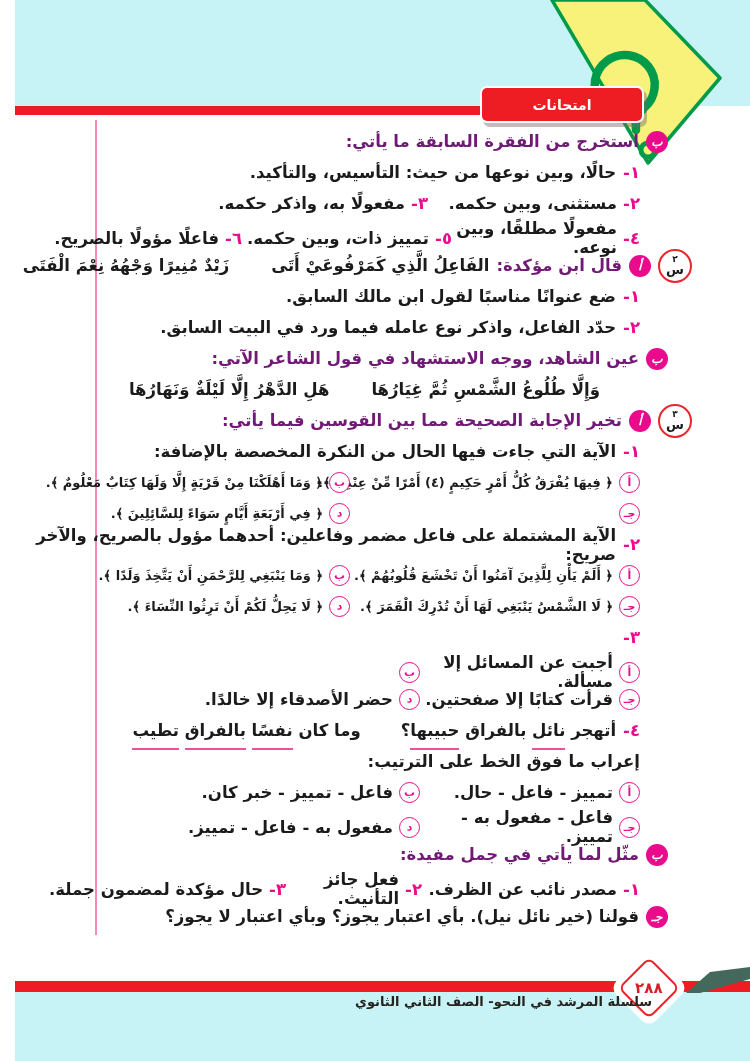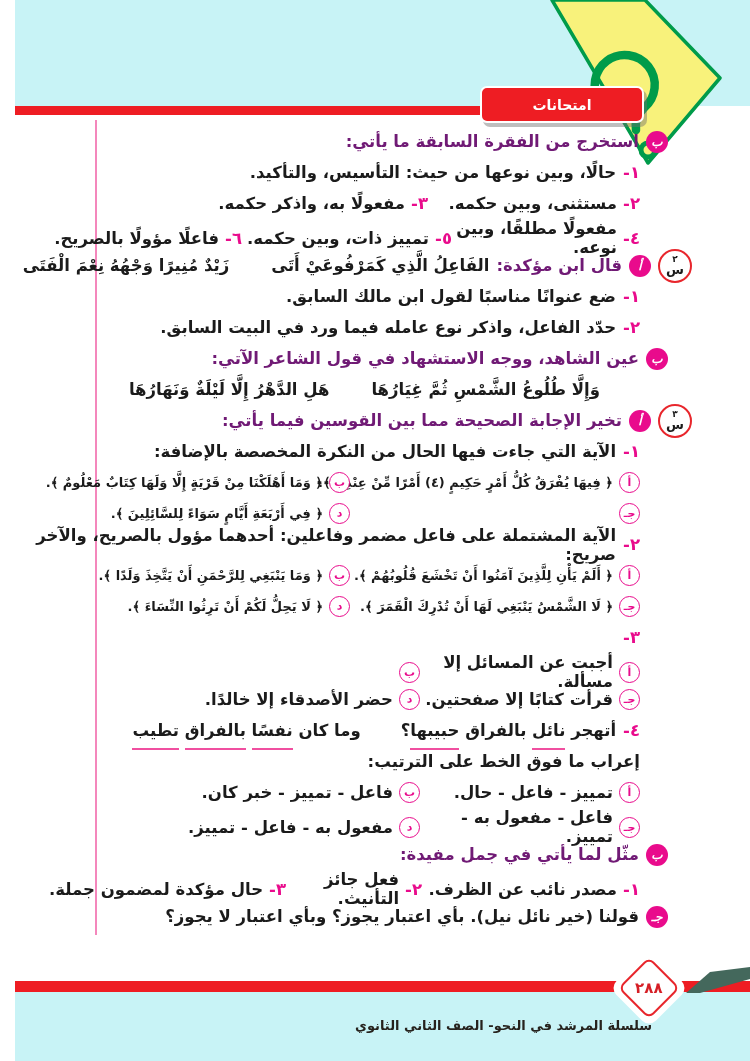--- a/index.html
+++ b/index.html
@@ -15,21 +15,21 @@
   .pink-vline{position:absolute;left:95px;top:120px;width:2px;height:815px;background:#F487BC;}
   .red-band-bottom{position:absolute;left:15px;right:0;top:981px;height:11px;background:#EE1D23;z-index:2;}
   .cyan-bottom{position:absolute;left:15px;right:0;top:992px;bottom:0;background:#C8F3F6;z-index:1;}
   .swoosh{position:absolute;left:660px;top:962px;z-index:3;}
   .diamond-halo{position:absolute;left:621px;top:960px;width:56px;height:56px;background:#fff;
                 border-radius:10px;transform:rotate(45deg);z-index:4;}
   .diamond{position:absolute;left:627px;top:966px;width:40px;height:40px;background:#fff;
            border:2.5px solid #E8262C;border-radius:7px;transform:rotate(45deg);z-index:5;
            display:flex;align-items:center;justify-content:center;}
   .diamond span{transform:rotate(-45deg);color:#D61F26;font-size:15px;}
-  .footer-series{position:absolute;right:98px;top:994px;z-index:6;font-size:13px;color:#26221d;direction:rtl;margin-top:24px;}
+  .footer-series{position:absolute;right:98px;top:994px;z-index:6;font-size:13px;color:#26221d;direction:rtl;}
   
   .content{position:absolute;top:126px;left:0;right:0;direction:rtl;font-size:16.5px;}
   .row{display:flex;align-items:center;height:31px;gap:7px;}
   .grid{display:grid;align-items:center;height:31px;}
   .cell{display:flex;align-items:center;gap:6px;}
   .magenta{color:#701a75;}
   .num{color:#E90B8C;white-space:nowrap;}
   .bc{width:22px;height:22px;min-width:22px;border-radius:50%;background:#E90B8C;color:#fff;
       font-size:12px;display:inline-flex;align-items:center;justify-content:center;line-height:1;}
   .qbadge{width:30px;height:30px;min-width:30px;border-radius:50%;background:#fff;border:2.2px solid #E8262C;

